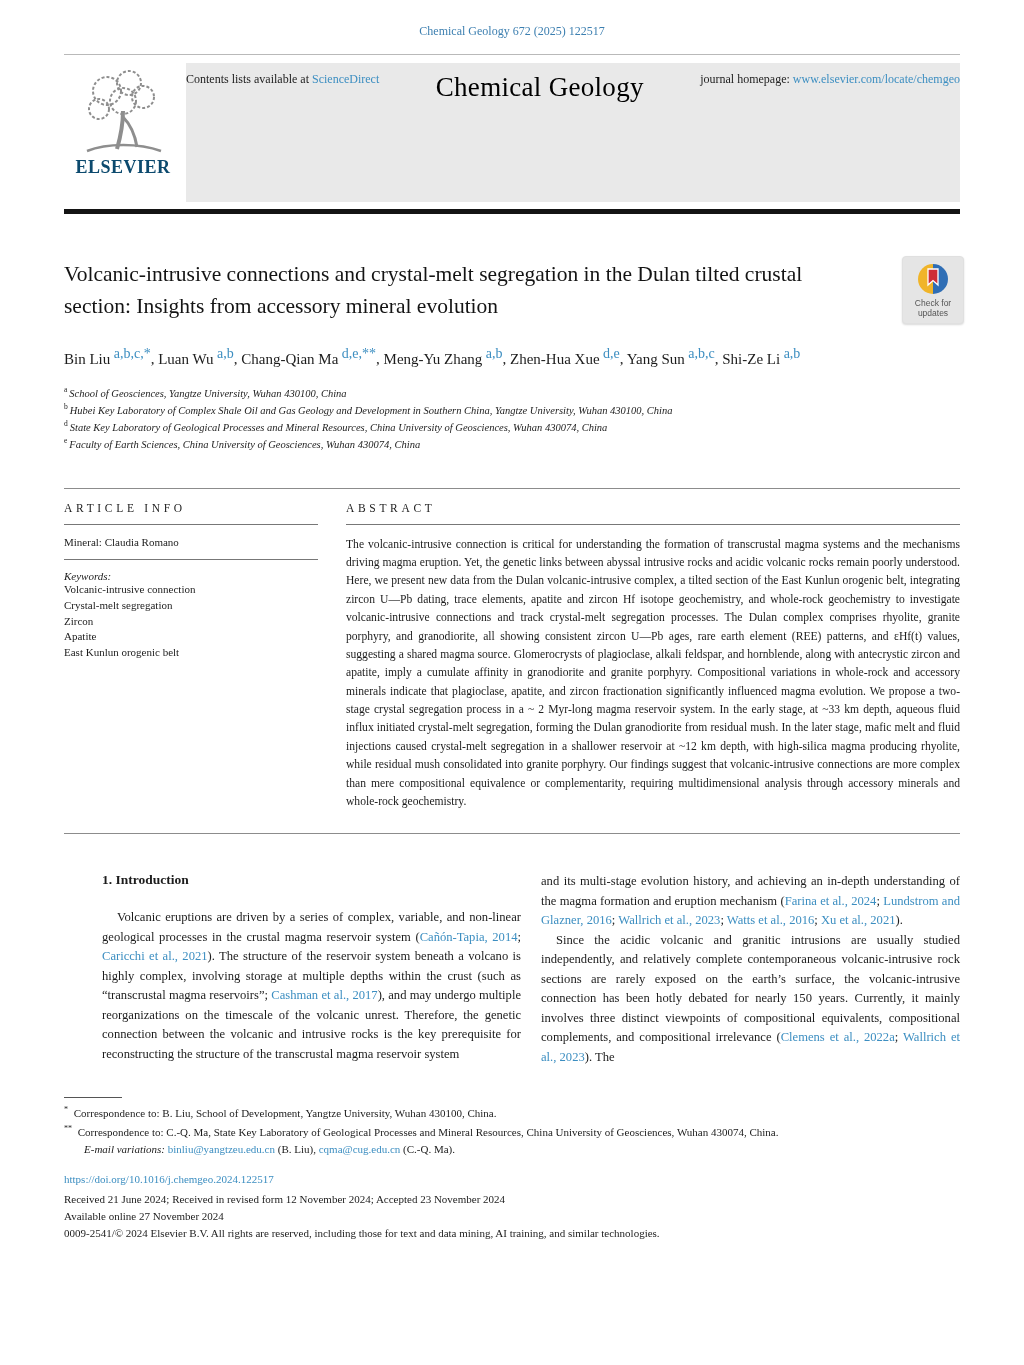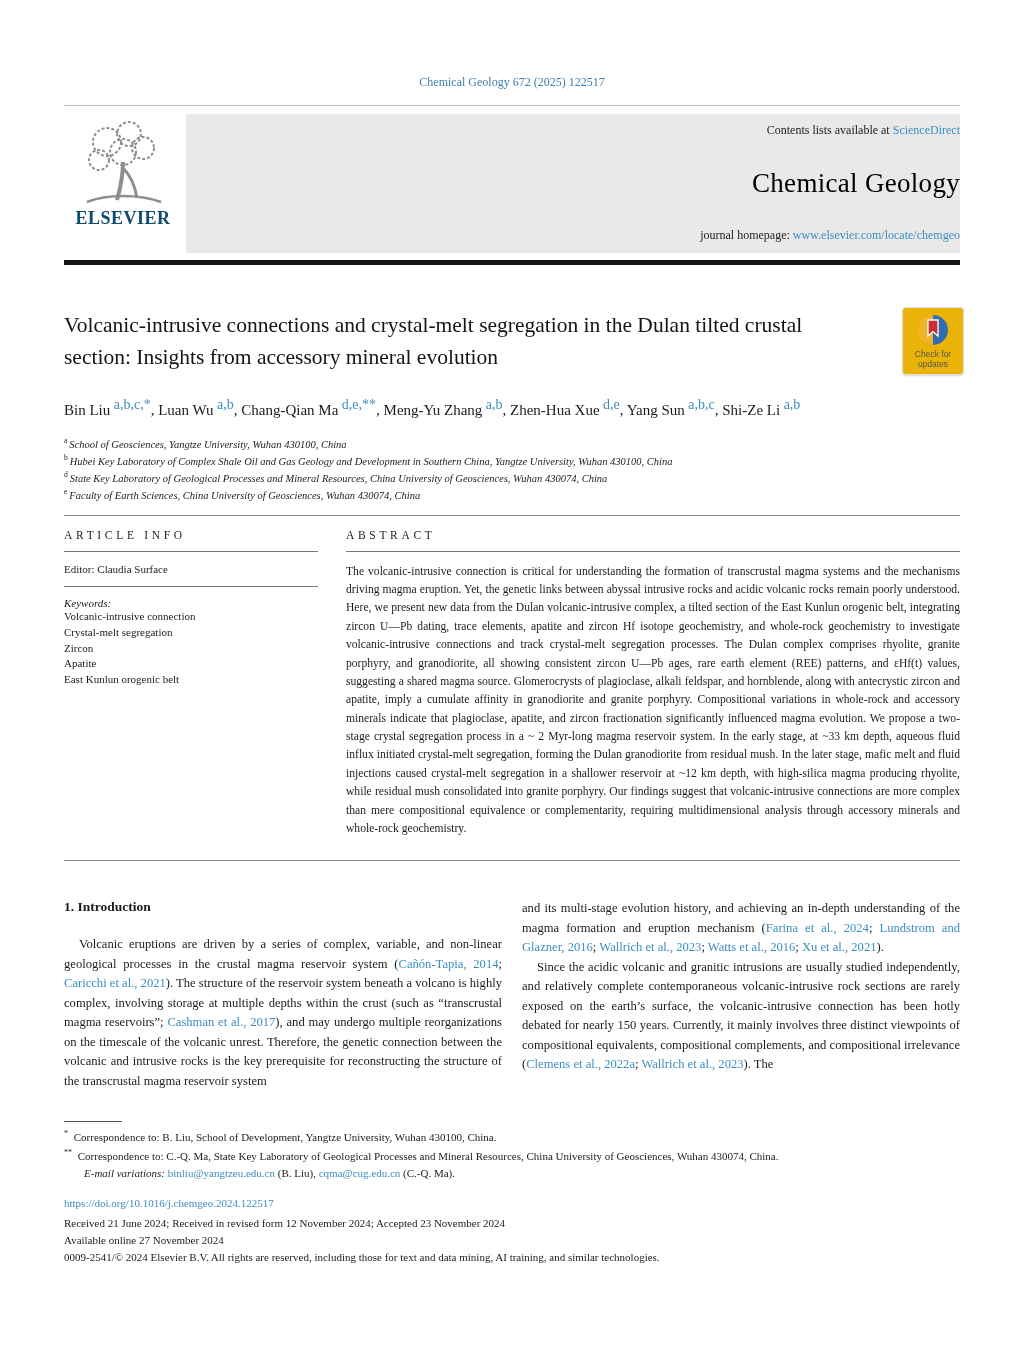--- a/index.html
+++ b/index.html
@@ -7,42 +7,42 @@
     width: 1024px; height: 1365px;
     background: #ffffff;
     overflow: hidden;
     font-family: "Liberation Serif", serif;
     color: #1c1c1c;
   }
   .page { padding: 0 64px; position: relative; }
 
   
   .masthead {
-    padding-top: 75px;
+    padding-top: 24px;
     text-align: center;
     font-size: 12px;
     color: #3c7fb0;
   }
   .toprule {
     margin-top: 15px;
     border-bottom: 1.5px solid #b9b9b9;
   }
 
   
   .header { display: flex; align-items: flex-start; margin-top: 8px; }
   .logo-block { width: 118px; text-align: center; padding-top: 2px; }
   .logo-tree { display: block; margin: 0 auto; }
   .elsevier-word {
     font-size: 18px; font-weight: bold; letter-spacing: 0.5px;
     color: #0c4a6e; margin-top: 0px;
   }
   .gray-box {
     flex: 1; background: #e9e9e9; height: 120px; margin-left: 4px;
-    display: flex; flex-direction: column; justify-content: space-between;
-    text-align: right; padding: 9px 0 10px 0;
+    display: flex; flex-direction: row; justify-content: space-between;
+    text-align: left; padding: 9px 0 10px 0;
   }
   .contents-line { font-size: 12px; color: #222; }
   .journal-name { font-size: 27px; color: #000000; letter-spacing: 0.3px; }
   .homepage-line { font-size: 12px; color: #222; }
   .lnk { color: #3c8ec1; text-decoration: none; cursor: pointer; }
   .ital { font-style: italic; }
 
   .cover {
     width: 97px; height: 131px; margin-left: 7px; background: #257a52;
     position: relative; text-align: center; overflow: hidden; flex-shrink: 0;
@@ -65,54 +65,54 @@
   .black-bar { height: 5px; background: #141414; margin-top: 7px; }
 
   
   .title-row { position: relative; margin-top: 44px; }
   .article-title {
     font-size: 21.5px; line-height: 1.5; color: #141414;
     width: 790px; font-weight: normal; margin: 0;
   }
   .badge {
     position: absolute; right: -4px; top: -2px; width: 56px;
-    background: #eab308; border: 1px solid #e0e0e0; border-radius: 4px;
+    background: #e5e5e5; border: 1px solid #e0e0e0; border-radius: 4px;
     box-shadow: 0 1px 2px rgba(0,0,0,0.15);
     text-align: center; padding: 5px 2px 4px 2px;
     font-family: "Liberation Sans", sans-serif; font-size: 8.5px; color: #555; line-height: 1.2;
   }
   .authors { margin-top: 20px; font-size: 15px; width: 770px; line-height: 1.6; }
   .authors sup { font-size: 14px; color: #3c8ec1; }
   .affiliations { margin-top: 13px; font-size: 10.5px; font-style: italic; line-height: 1.48; color: #222; }
   .affiliations sup { font-size: 7.5px; font-style: normal; margin-right: 2px; }
 
   
   .info-abstract {
-    margin-top: 12px;
+    margin-top: 36px;
     border-top: 1px solid #8c8c8c;
     border-bottom: 1px solid #8c8c8c;
     padding: 13px 0 22px 0;
     display: flex;
     justify-content: space-between;
   }
   .col-info { width: 262px; flex-shrink: 0; }
   .col-abstract { flex: 1; margin-left: 20px; }
   .block-heading { font-size: 11.5px; letter-spacing: 0.32em; color: #222; }
   .heading-rule { border-bottom: 1px solid #777; margin: 10px 0 11px 0; width: 97%; }
   .editor-line { font-size: 11px; margin-bottom: 11px; }
   .kw-rule { border-bottom: 1px solid #777; margin: 0 0 10px 0; width: 97%; }
   .kw-label { font-size: 11px; font-style: italic; }
   .kw-item { font-size: 11px; line-height: 1.45; }
   .abstract-text {
     font-size: 11.6px; line-height: 1.585; text-align: justify; color: #1c1c1c;
   }
 
   
   .body-cols { display: flex; margin-top: 38px; }
-  .bcol { width: 438px; }
+  .bcol { width: 438px; margin-left: 38px; }
   .bcol.right { margin-left: 20px; }
   .sec-heading { font-size: 13.5px; font-weight: bold; margin: 0 0 20px 0; }
   .bpara { font-size: 12.6px; line-height: 1.55; text-align: justify; margin: 0; }
   .bpara.indent { text-indent: 15px; }
   .bpara + .bpara { margin-top: 0; }
 
   
   .footnote-rule { margin-top: 30px; width: 58px; border-top: 1px solid #555; }
   .footnotes { margin-top: 6px; font-size: 11px; line-height: 1.5; }
   .fn { margin-bottom: 1px; }
@@ -175,21 +175,21 @@
     <div><sup>a</sup><span>School of Geosciences, Yangtze University, Wuhan 430100, China</span></div>
     <div><sup>b</sup><span>Hubei Key Laboratory of Complex Shale Oil and Gas Geology and Development in Southern China, Yangtze University, Wuhan 430100, China</span></div>
     <div><sup>d</sup><span>State Key Laboratory of Geological Processes and Mineral Resources, China University of Geosciences, Wuhan 430074, China</span></div>
     <div><sup>e</sup><span>Faculty of Earth Sciences, China University of Geosciences, Wuhan 430074, China</span></div>
   </div>
 
   <div class="info-abstract">
     <div class="col-info">
       <div class="block-heading">ARTICLE INFO</div>
       <div class="heading-rule"></div>
-      <div class="editor-line">Editor: Claudia Surface</div>
+      <div class="editor-line">Mineral: Claudia Romano</div>
       <div class="kw-rule"></div>
       <div class="kw-label">Keywords:</div>
       <div class="kw-item">Volcanic-intrusive connection</div>
       <div class="kw-item">Crystal-melt segregation</div>
       <div class="kw-item">Zircon</div>
       <div class="kw-item">Apatite</div>
       <div class="kw-item">East Kunlun orogenic belt</div>
     </div>
     <div class="col-abstract">
       <div class="block-heading">ABSTRACT</div>

